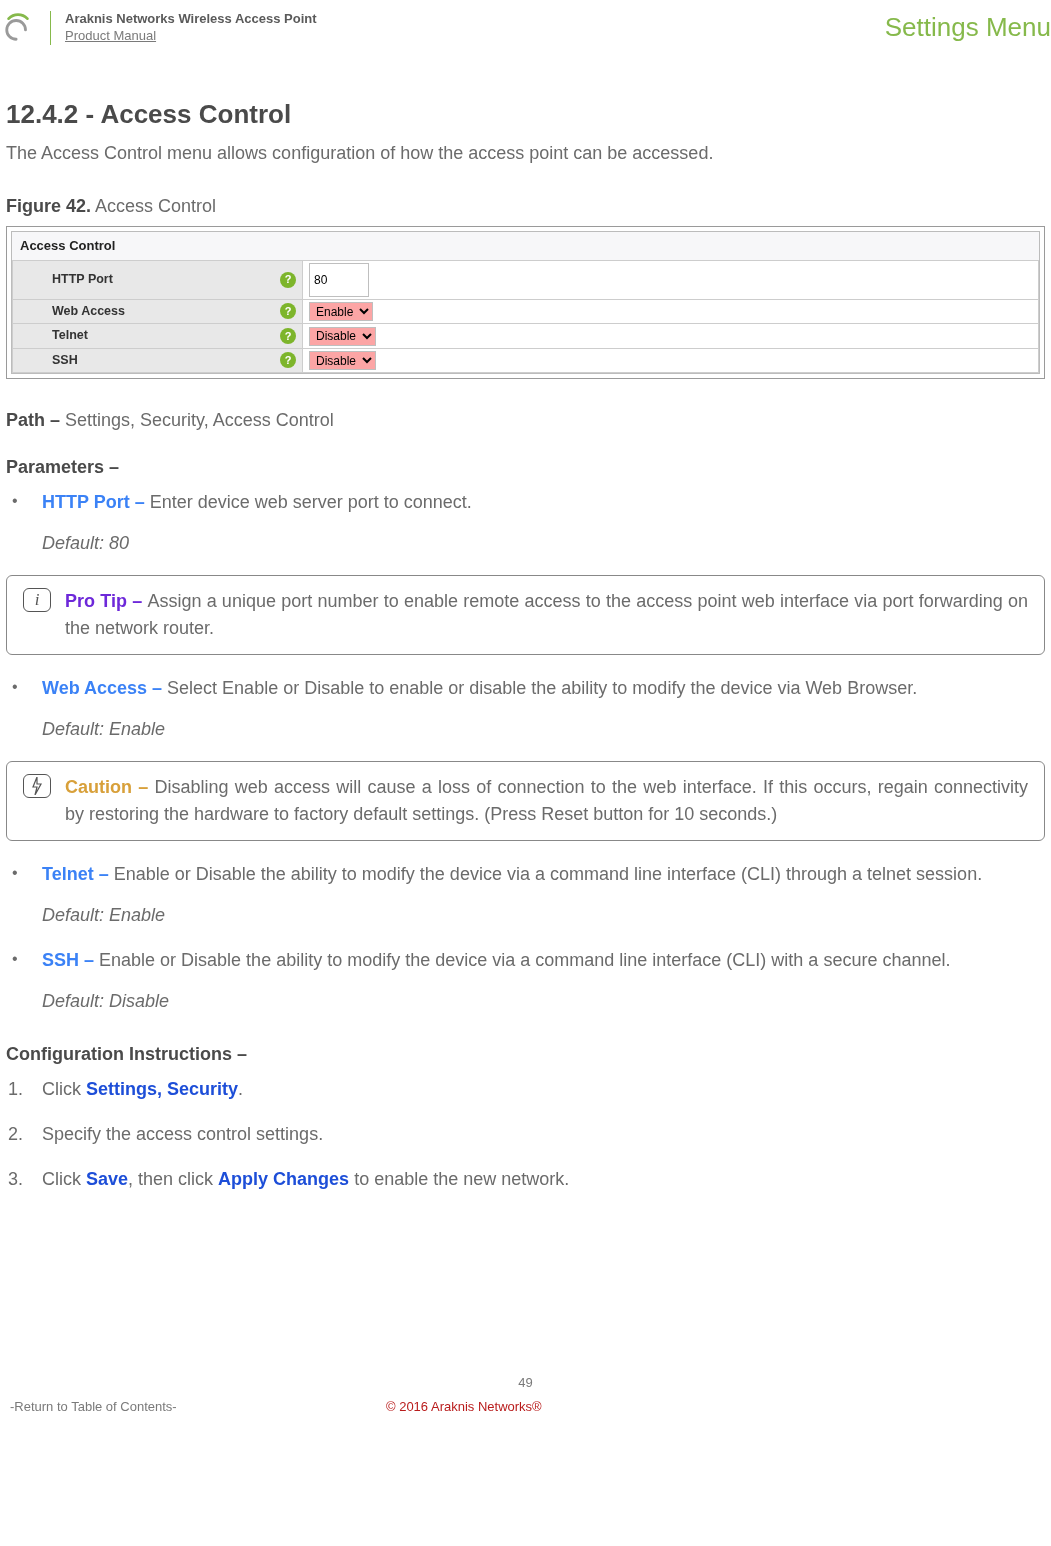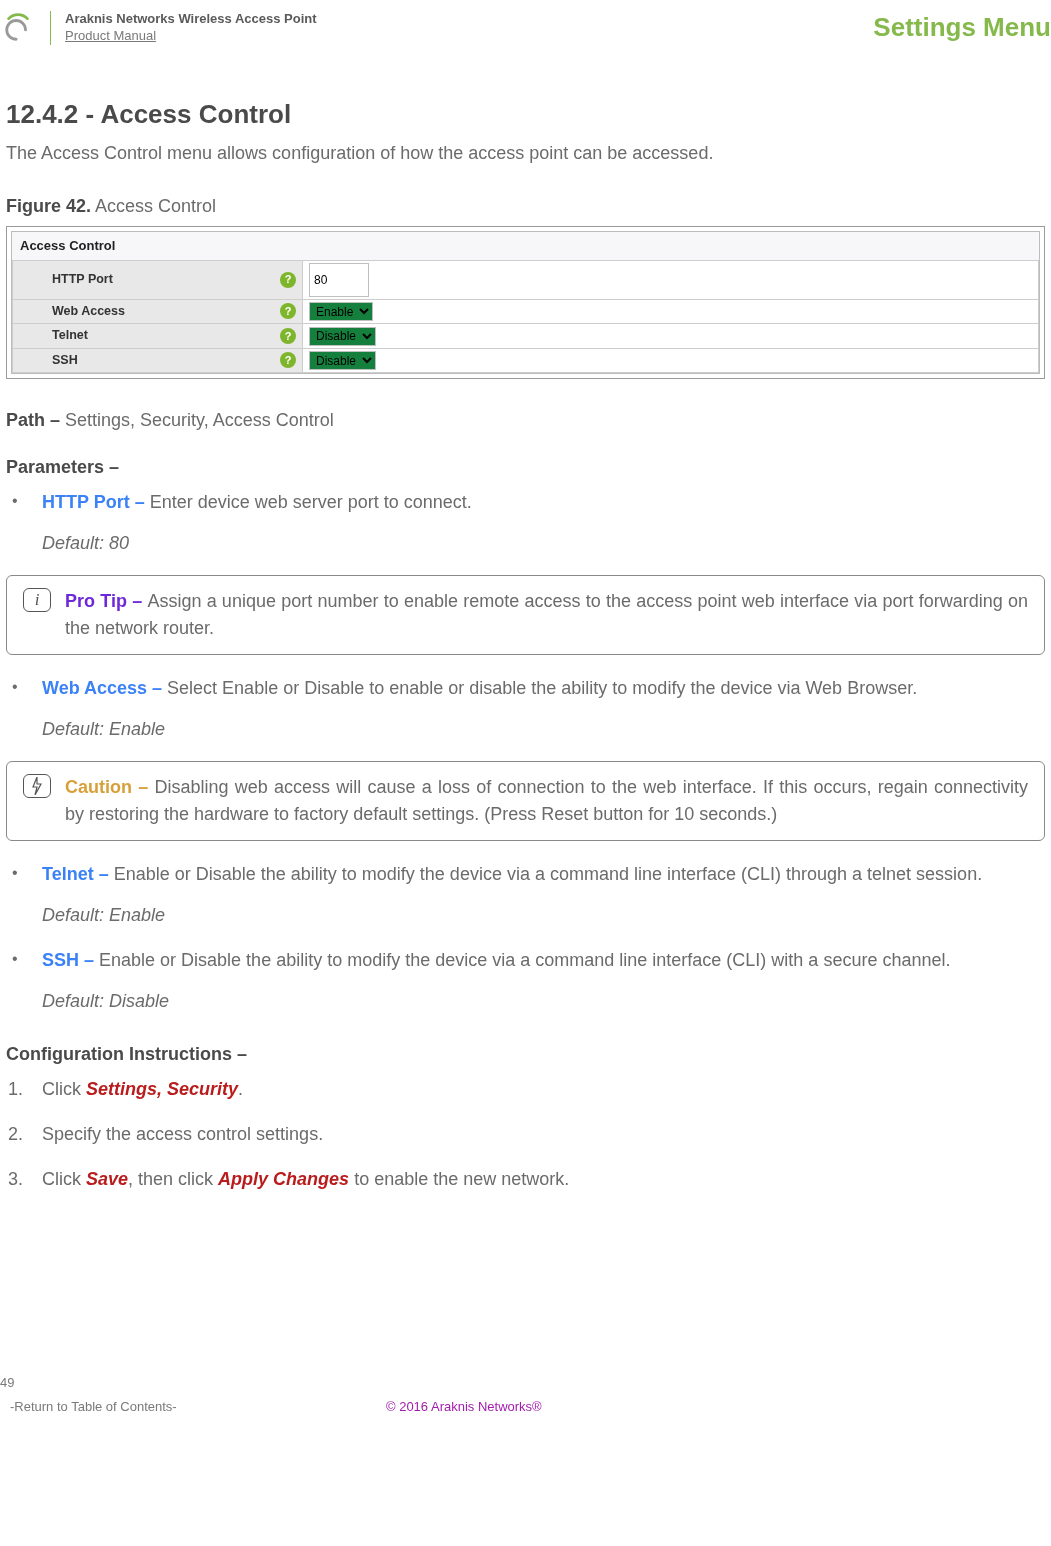--- a/index.html
+++ b/index.html
@@ -39,21 +39,21 @@
     }
     .header-title {
       font-size: 13px;
       line-height: 1.3;
     }
     .header-title .line1 { font-weight: bold; color: #5a5a5a; }
     .header-title .line2 { color: #7a7a7a; text-decoration: underline; }
     .header-right {
       color: #86b94b;
       font-size: 26px;
-      font-weight: 700;
+      font-weight: 400;
     }
     .content { padding: 40px 6px 0 6px; }
     h2.section-num {
       font-size: 26px;
       color: #4a4a4a;
       font-weight: 700;
       margin-bottom: 6px;
     }
     .intro { color: #6b6b6b; margin-bottom: 26px; }
     .fig-label { color: #6b6b6b; margin-bottom: 6px; }
@@ -113,21 +113,21 @@
       padding: 1px 4px;
       font-size: 12px;
       width: 60px;
       height: 34px;
     }
     .ac-table select {
       border: 1px solid #bfbfbf;
       font-size: 12px;
       padding: 0 2px;
       height: 19px;
-      background: #15803d;
+      background: #fca5a5;
     }
     .path-line { margin-bottom: 20px; }
     .path-line b { color: #4a4a4a; }
     .subhead { color: #4a4a4a; font-weight: 700; margin-bottom: 8px; }
     ul.params { list-style: none; margin: 0 0 10px 0; }
     ul.params > li { position: relative; padding-left: 36px; margin-bottom: 18px; }
     ul.params > li::before {
       content: "•";
       position: absolute;
       left: 6px; top: 0;
@@ -166,34 +166,35 @@
       position: relative;
       padding-left: 36px;
       margin-bottom: 18px;
     }
     ol.instr > li::before {
       content: counter(step) ".";
       position: absolute;
       left: 2px; top: 0;
       color: #6b6b6b;
     }
-    ol.instr b { color: #b91c1c; font-style: italic; }
+    ol.instr b { color: #1d4ed8; }
     .footer {
       margin-top: 180px;
+      text-align: center;
       font-size: 13px;
       color: #7a7a7a;
     }
     .footer .pageno { margin-bottom: 4px; }
     .footer-row {
       display: flex;
       justify-content: space-between;
       padding: 0 10px 10px 10px;
     }
     .footer-row .ret { color: #7a7a7a; font-size: 13px; }
-    .footer-row .copy { color: #a21caf; font-size: 13px; margin: 0 auto; transform: translateX(-60px); }
+    .footer-row .copy { color: #b91c1c; font-size: 13px; margin: 0 auto; transform: translateX(-60px); }
     .footer-row .spacer { width: 170px; }
   </style>
 </head>
 <body>
 
 <div class="header">
   <div class="header-left">
     <span class="logo">
       <svg viewBox="0 0 32 32">
         <path d="M6 6 A14 14 0 0 1 26 6" stroke="#86b94b" stroke-width="3" fill="none" stroke-linecap="round"></path>

